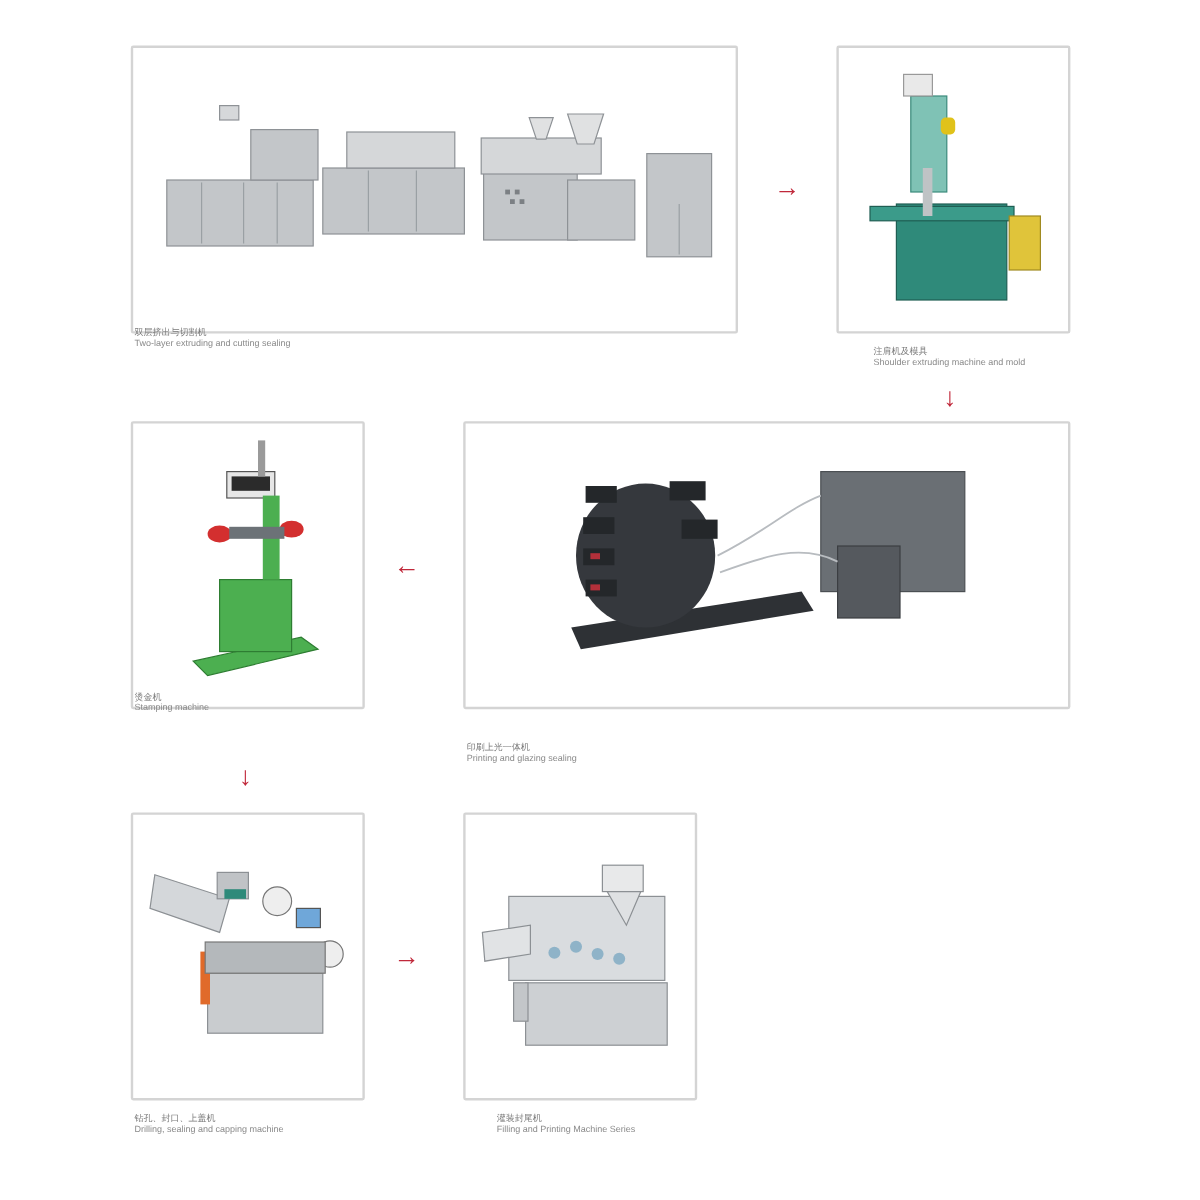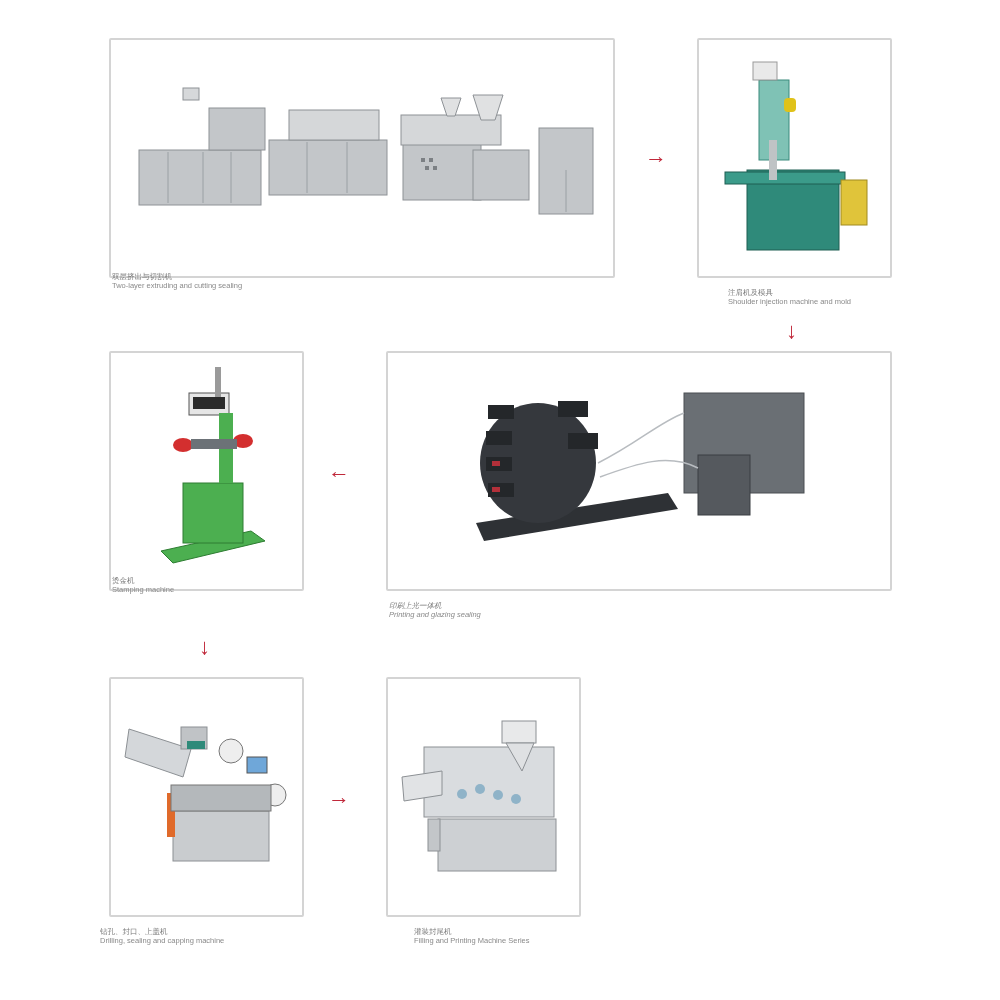--- a/index.html
+++ b/index.html
@@ -58,21 +58,21 @@
     <rect x="26" y="132" width="120" height="12" fill="#3b9b8a" stroke="#1f5e53"></rect>
     <rect x="60" y="40" width="30" height="80" fill="#7fc2b5" stroke="#3b8a7c"></rect>
     <rect x="54" y="22" width="24" height="18" fill="#e9e9e9" stroke="#999"></rect>
     <rect x="85" y="58" width="12" height="14" rx="4" fill="#e0c21a"></rect>
     <rect x="142" y="140" width="26" height="45" fill="#e0c43a" stroke="#a08a20"></rect>
     <rect x="70" y="100" width="8" height="40" fill="#bfc3c5"></rect>
   </svg>
 </div>
 <div class="cap" style="left:700px;top:288px;margin-left:28px;">
   <div class="zh">注肩机及模具</div>
-  <div>Shoulder injection machine and mold</div>
+  <div>Shoulder extruding machine and mold</div>
 </div>
 
 <div class="arrow" style="left:786px;top:320px;">↓</div>
 
 <div class="frame" style="left:386px;top:351px;width:506px;height:240px;">
   <svg width="506" height="240">
     <polygon points="88,170 280,140 290,156 96,188" fill="#2e3135"></polygon>
     <ellipse cx="150" cy="110" rx="58" ry="60" fill="#35383d"></ellipse>
     <g fill="#24272a">
       <rect x="100" y="52" width="26" height="14"></rect>
@@ -85,21 +85,21 @@
     <rect x="104" y="108" width="8" height="5" fill="#b3303a"></rect>
     <rect x="104" y="134" width="8" height="5" fill="#b3303a"></rect>
     <rect x="296" y="40" width="120" height="100" fill="#6a6f74" stroke="#4b4f53"></rect>
     <rect x="310" y="102" width="52" height="60" fill="#55595e" stroke="#3b3e42"></rect>
     <g stroke="#b8bcc0" stroke-width="1.5" fill="none">
       <path d="M210,110 C250,90 270,70 296,60"></path>
         <path d="M212,124 C250,110 280,100 310,115"></path>
     </g>
   </svg>
 </div>
-<div class="cap" style="left:389px;top:601px;font-style:italic;">
+<div class="cap" style="left:389px;top:618px;">
   <div class="zh">印刷上光一体机</div>
   <div>Printing and glazing sealing</div>
 </div>
 
 <div class="arrow" style="left:328px;top:460px;">←</div>
 
 <div class="frame" style="left:109px;top:351px;width:195px;height:240px;">
   <svg width="195" height="240">
     <polygon points="50,198 140,178 154,188 62,210" fill="#4caf50" stroke="#2e7d32"></polygon>
     <rect x="72" y="130" width="60" height="60" fill="#4caf50" stroke="#2e7d32"></rect>
@@ -125,21 +125,21 @@
     <polygon points="18,50 80,70 72,98 14,78" fill="#d4d7da" stroke="#8c9094"></polygon>
     <rect x="70" y="48" width="26" height="22" fill="#c0c3c6" stroke="#8c9094"></rect>
     <rect x="76" y="62" width="18" height="8" fill="#2f8a7a"></rect>
     <circle cx="120" cy="72" r="12" fill="#eee" stroke="#777"></circle>
     <circle cx="164" cy="116" r="11" fill="#eee" stroke="#777"></circle>
     <rect x="136" y="78" width="20" height="16" fill="#6fa7d9" stroke="#555"></rect>
     <rect x="56" y="114" width="8" height="44" fill="#e06a2a"></rect>
     <rect x="60" y="106" width="100" height="26" fill="#b4b8bb" stroke="#777"></rect>
   </svg>
 </div>
-<div class="cap" style="left:100px;top:927px;">
+<div class="cap" style="left:112px;top:927px;">
   <div class="zh">钻孔、封口、上盖机</div>
   <div>Drilling, sealing and capping machine</div>
 </div>
 
 <div class="arrow" style="left:328px;top:786px;">→</div>
 
 <div class="frame" style="left:386px;top:677px;width:195px;height:240px;">
   <svg width="195" height="240">
     <rect x="36" y="68" width="130" height="70" fill="#d9dcdf" stroke="#8c9094"></rect>
     <rect x="50" y="140" width="118" height="52" fill="#cdd0d3" stroke="#8c9094"></rect>

